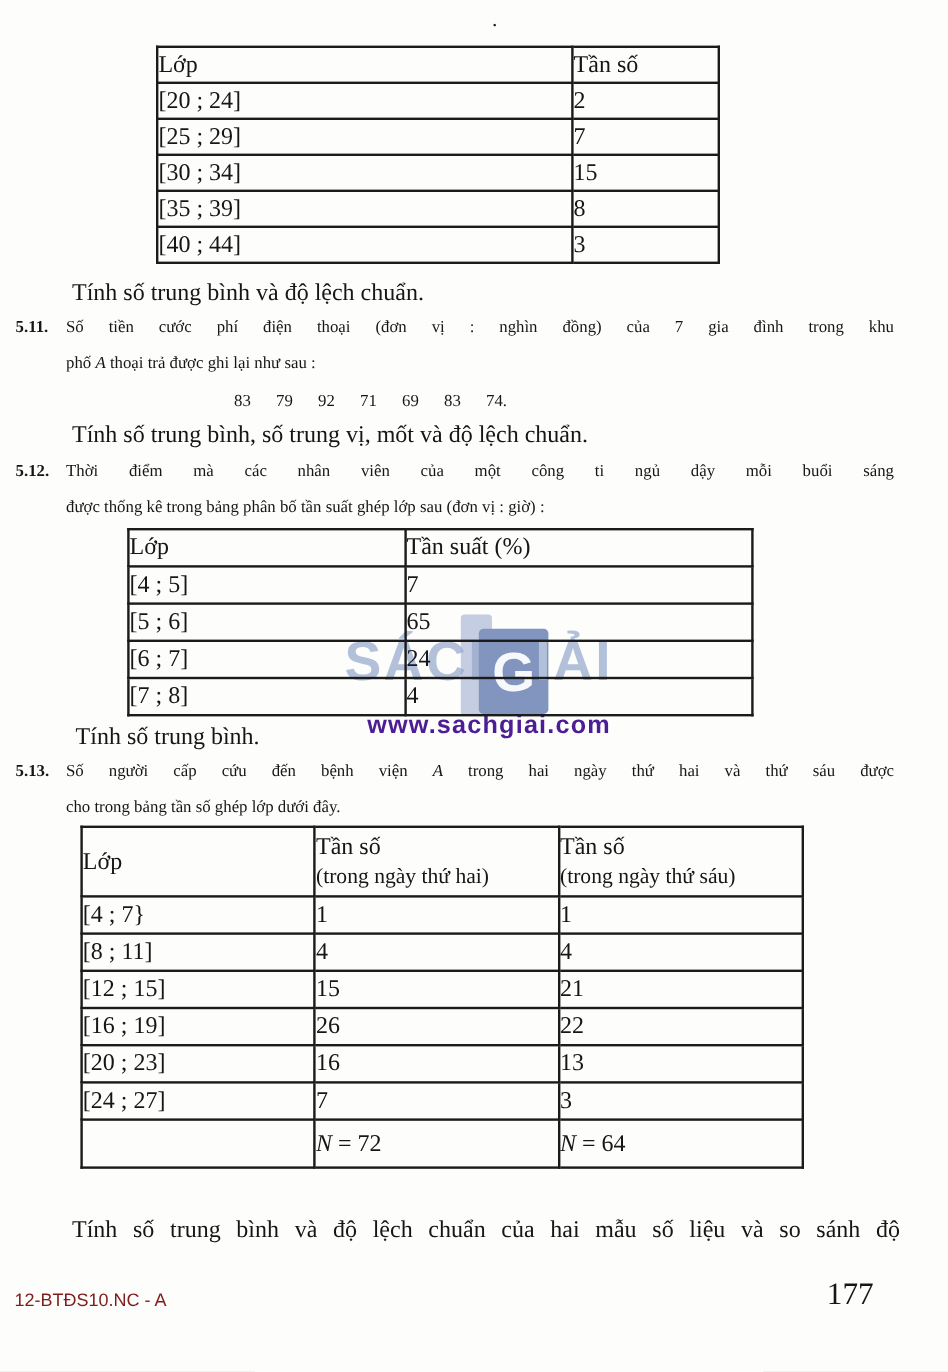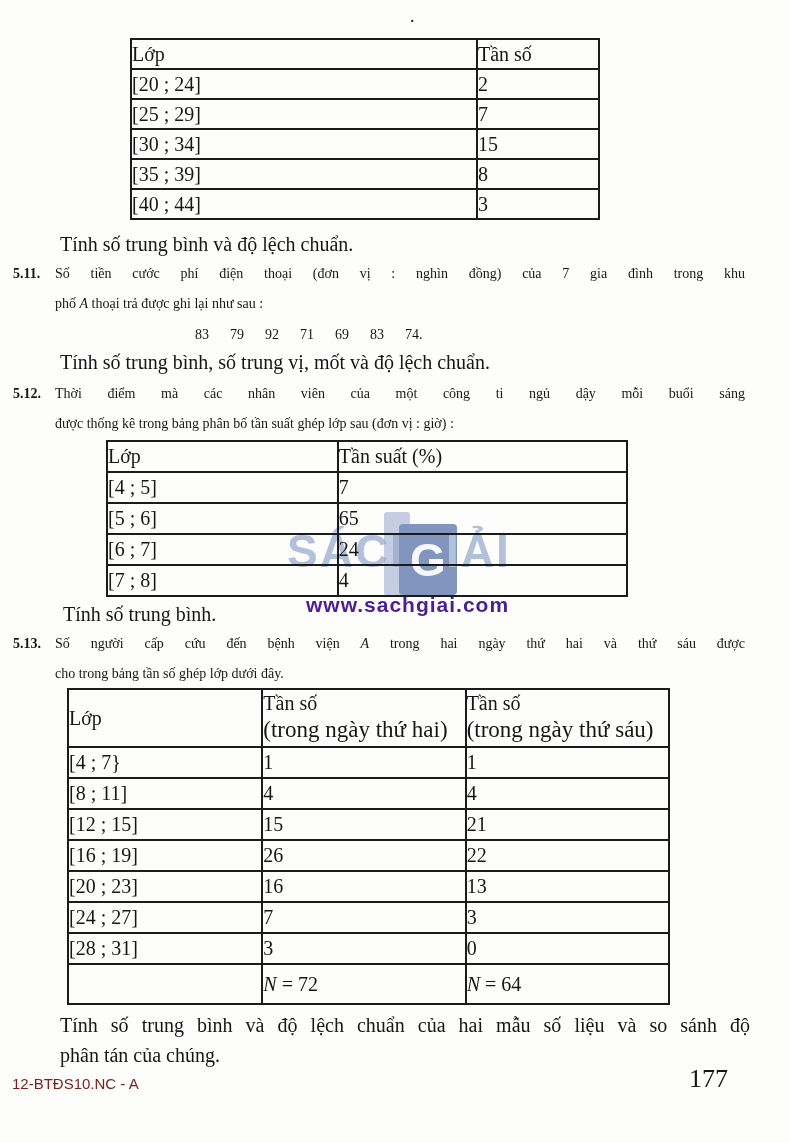--- a/index.html
+++ b/index.html
@@ -43,21 +43,21 @@
   .t1 .c1 { width:73.5%; }
   .t1 th, .t1 td { height:28px; }
   .t2 { left:106px; top:440px; width:522px; }
   .t2 .c1 { width:44%; }
   .t2 th, .t2 td { height:29px; }
   .t3 { left:67px; top:688px; width:603px; }
   .t3 .c1 { width:32%; }
   .t3 th { height:56px; }
   .t3 td { height:29px; }
   .t3 .trow td { height:38px; }
-  .hl2 { font-size:23px; }
+  .hl2 { font-size:18px; }
   .para { position:absolute; line-height:30px; font-size:20px; }
   .p-after-t1 { left:60px; top:229px; }
   .item { position:absolute; left:55px; width:690px; font-size:14px; line-height:30px; }
   .item .num { position:absolute; left:-42px; font-weight:bold; }
   .i511 { top:259px; }
   .i512 { top:379px; }
   .i513 { top:629px; }
   .just { text-align:justify; text-align-last:justify; }
   .values { white-space:pre; padding-left:140px; margin-top:1px; }
   .p-concl-511 { left:60px; top:347px; }
@@ -201,34 +201,28 @@
       <tr>
         <td>[20 ; 23]</td>
         <td>16</td>
         <td>13</td>
       </tr>
       <tr>
         <td>[24 ; 27]</td>
         <td>7</td>
         <td>3</td>
       </tr>
-      <tr>
-        <td>[28 ; 31]</td>
-        <td>3</td>
-        <td>0</td>
-      </tr>
       <tr class="trow">
         <td></td>
         <td><span class="it">N</span><span> = 72</span></td>
         <td><span class="it">N</span><span> = 64</span></td>
       </tr>
     </tbody>
       </table>
 
     <div class="closing">
       <div class="just">Tính số trung bình và độ lệch chuẩn của hai mẫu số liệu và so sánh độ</div>
-      <div>phân tán của chúng.</div>
     </div>
 
     <div class="footer-left">12-BTĐS10.NC - A</div>
     <div class="page-num">177</div>
   </div>
 </div>
 
 </body></html>

